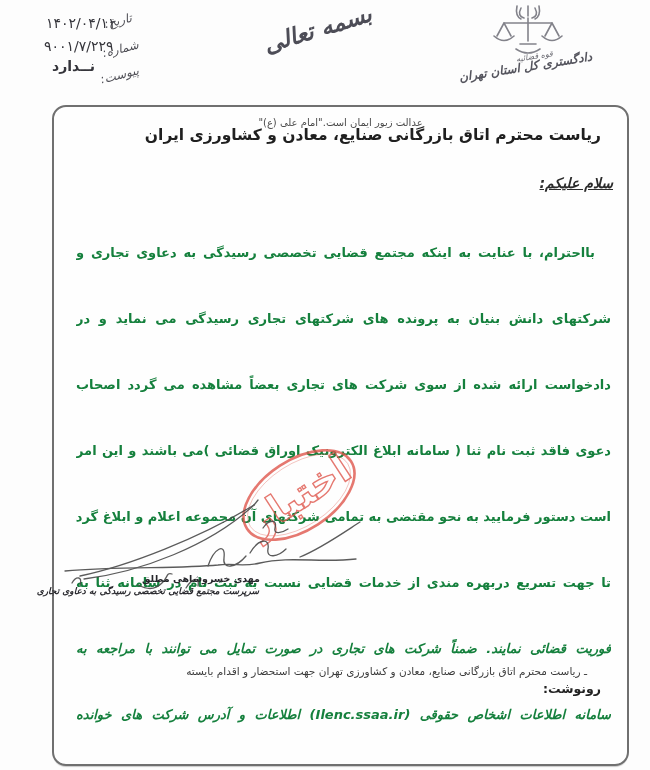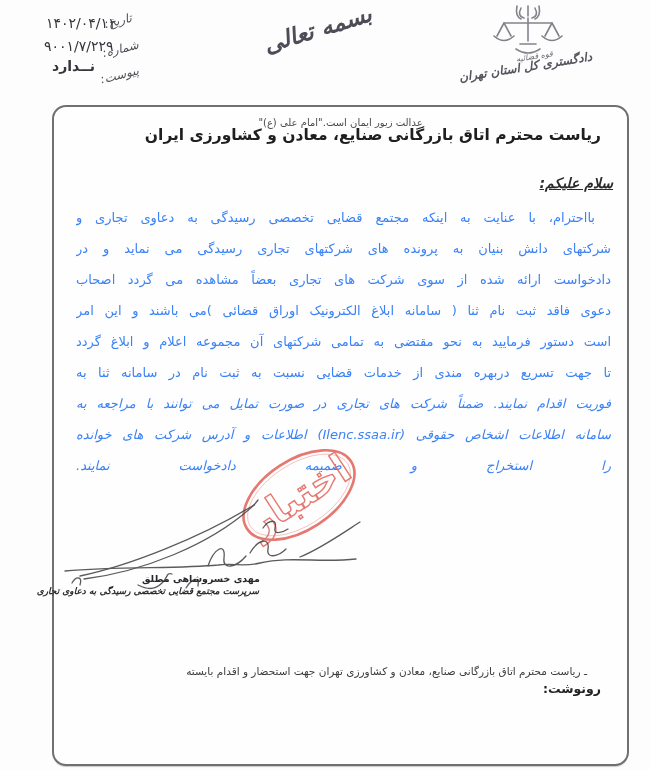--- a/index.html
+++ b/index.html
@@ -43,22 +43,22 @@
   .recipient{
     position:absolute;top:19px;right:26px;font-size:15.5px;font-weight:bold;
     color:#1f1f1f;direction:rtl;letter-spacing:-0.2px;
   }
   .salutation{
     position:absolute;top:68px;right:14px;font-size:14px;font-weight:bold;
     font-style:italic;color:#2b2b2b;direction:rtl;text-decoration:underline;
   }
   .body-text{position:absolute;top:95px;right:16px;left:22px;direction:rtl;}
   .body-line{
-    height:31px;line-height:31px;font-size:13px;font-weight:normal;color:#3b82f6;
-    text-align:justify;text-align-last:justify;overflow:hidden;white-space:nowrap;
+    height:31px;line-height:31px;font-size:13px;font-weight:bold;color:#15803d;
+    text-align:justify;text-align-last:justify;overflow:hidden;white-space:nowrap;margin-top:35px;
   }
   .body-line:first-child{padding-right:16px;}
   .body-line:nth-child(n+7){font-style:italic;}
   .body-line:nth-child(10){text-align-last:right;}
   
   .stamp-svg{position:absolute;left:160px;top:328px;opacity:.8;}
   
   .signature-svg{position:absolute;left:4px;top:385px;}
   .sig-name{
     position:absolute;top:466px;left:112px;width:94px;text-align:center;
@@ -120,21 +120,21 @@
 
     <div class="salutation">سلام علیکم:</div>
 
     <div class="body-text">
         <div class="body-line">بااحترام، با عنایت به اینکه مجتمع قضایی تخصصی رسیدگی به دعاوی تجاری و</div>
         <div class="body-line">شرکتهای دانش بنیان به پرونده های شرکتهای تجاری رسیدگی می نماید و در</div>
         <div class="body-line">دادخواست ارائه شده از سوی شرکت های تجاری بعضاً مشاهده می گردد اصحاب</div>
         <div class="body-line">دعوی فاقد ثبت نام ثنا ( سامانه ابلاغ الکترونیک اوراق قضائی )می باشند و این امر</div>
         <div class="body-line">است دستور فرمایید به نحو مقتضی به تمامی شرکتهای آن مجموعه اعلام و ابلاغ گردد</div>
         <div class="body-line">تا جهت تسریع دربهره مندی از خدمات قضایی نسبت به ثبت نام در سامانه ثنا به</div>
-        <div class="body-line">فوریت اقدام نمایند. ضمناً شرکت های تجاری در صورت تمایل می توانند با مراجعه به</div>
+        <div class="body-line">فوریت قضائی نمایند. ضمناً شرکت های تجاری در صورت تمایل می توانند با مراجعه به</div>
         <div class="body-line">سامانه اطلاعات اشخاص حقوقی (Ilenc.ssaa.ir) اطلاعات و آدرس شرکت های خوانده</div>
         <div class="body-line">را استخراج و ضمیمه دادخواست نمایند.</div>
       </div>
 
     <svg class="stamp-svg" width="170" height="120" viewBox="0 0 170 120">
       <g transform="rotate(-33 85 60)">
         <ellipse cx="85" cy="60" rx="62" ry="35" fill="none" stroke-width="2.6" stroke="#df574d"></ellipse>
         <ellipse cx="85" cy="60" rx="58" ry="31" fill="none" stroke-width="0.8" opacity="0.5" stroke="#df574d"></ellipse>
         <text x="85" y="74" text-anchor="middle" font-size="40" font-weight="bold" fill="none" stroke-width="1.4" direction="rtl" stroke="#df574d">اختبار</text>
       </g>

